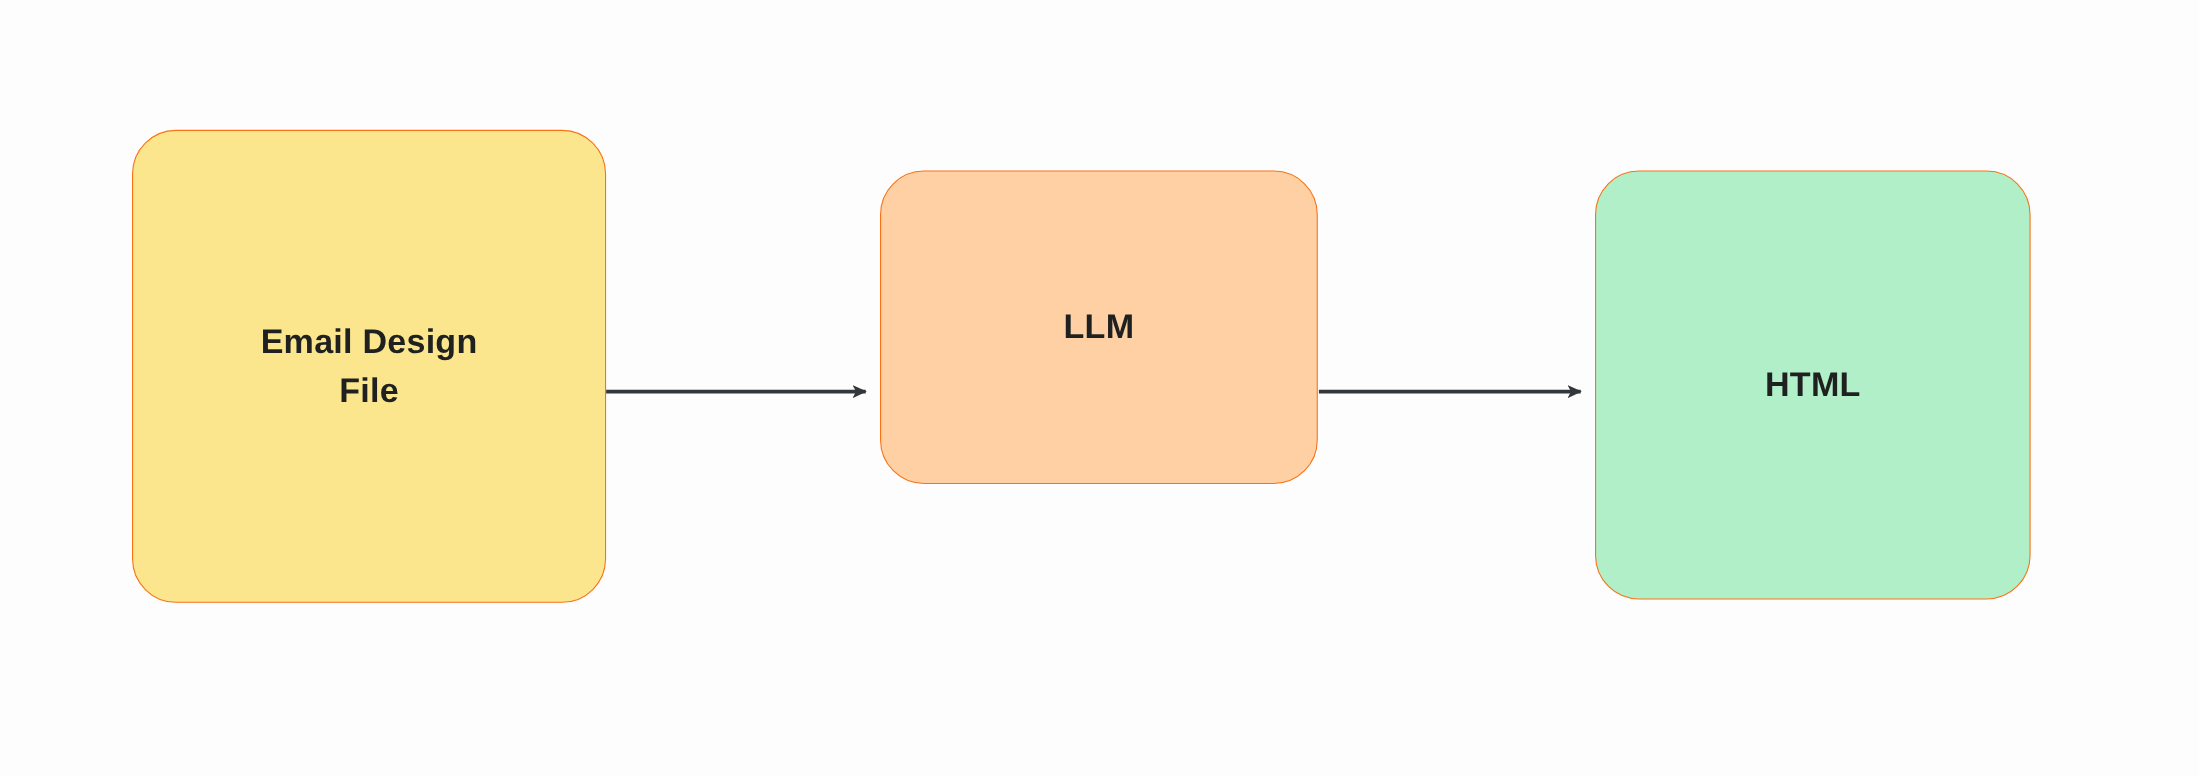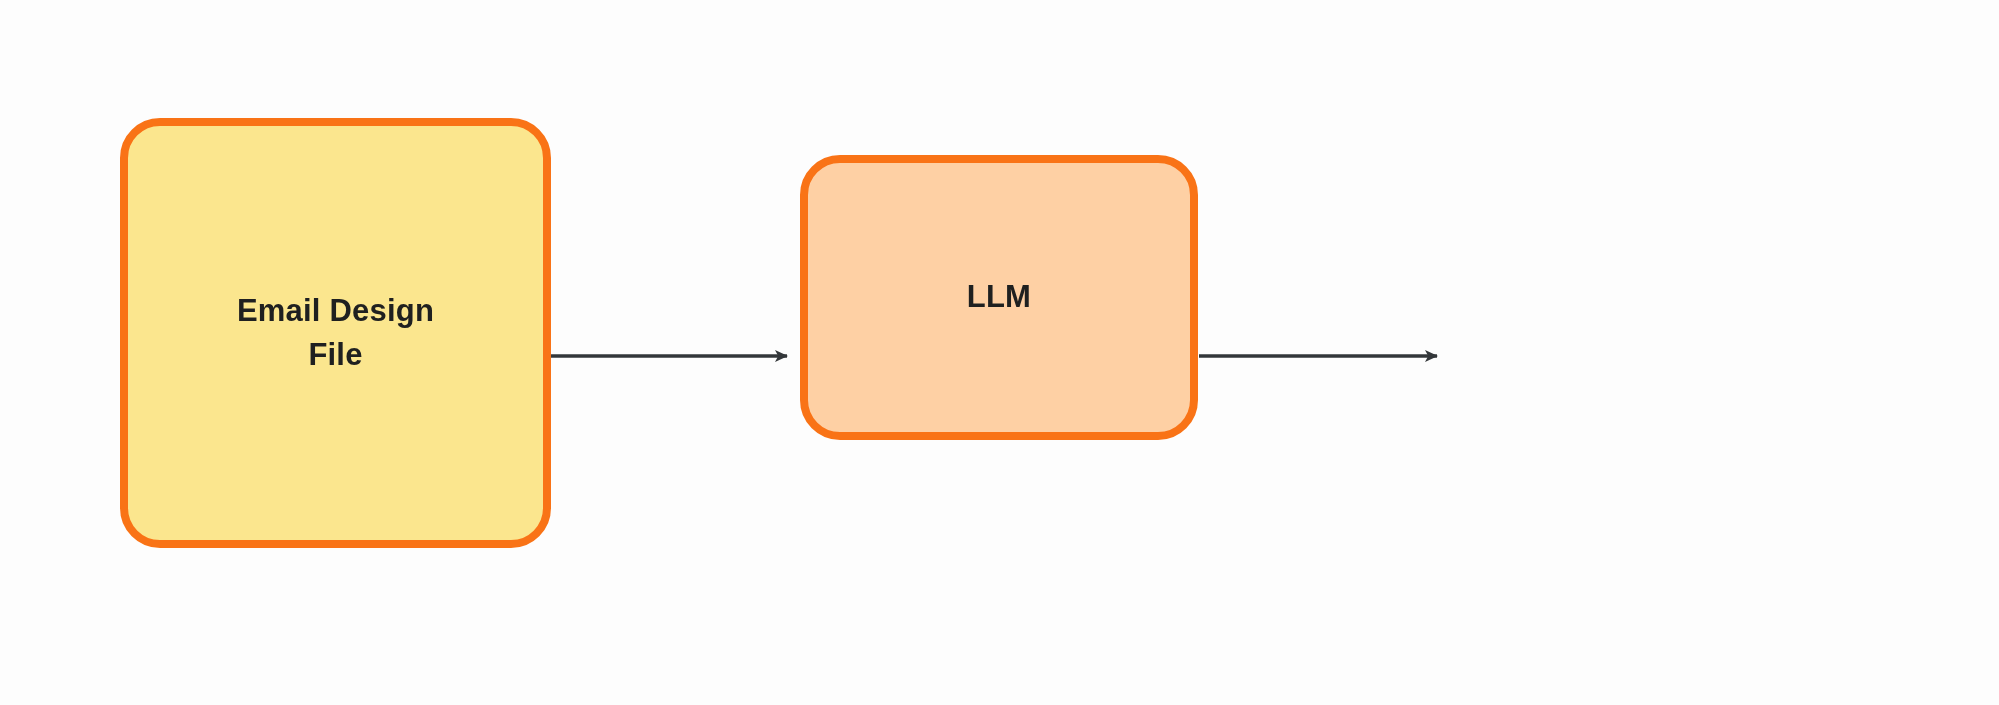--- a/index.html
+++ b/index.html
@@ -23,21 +23,21 @@
   #flow-svg {
     position: absolute;
     top: 0;
     left: 0;
     width: 1999px;
     height: 705px;
   }
   .node-box {
     position: absolute;
     box-sizing: border-box;
-    border: 8px solid #f97316;
+    border: 1px solid #f97316;
     border-radius: 40px;
     display: flex;
     align-items: center;
     justify-content: center;
     text-align: center;
   }
   .node-label {
     font-size: 31px;
     font-weight: bold;
     color: #1f2020;
@@ -91,14 +91,17 @@
 
   <div class="node-box" id="node-email-design-file">
     <span class="node-label">Email Design
 File</span>
   </div>
 
   <div class="node-box" id="node-llm">
     <span class="node-label">LLM</span>
   </div>
 
+  <div class="node-box" id="node-html">
+    <span class="node-label">HTML</span>
+  </div>
 
 </div>
 
 </body></html>

